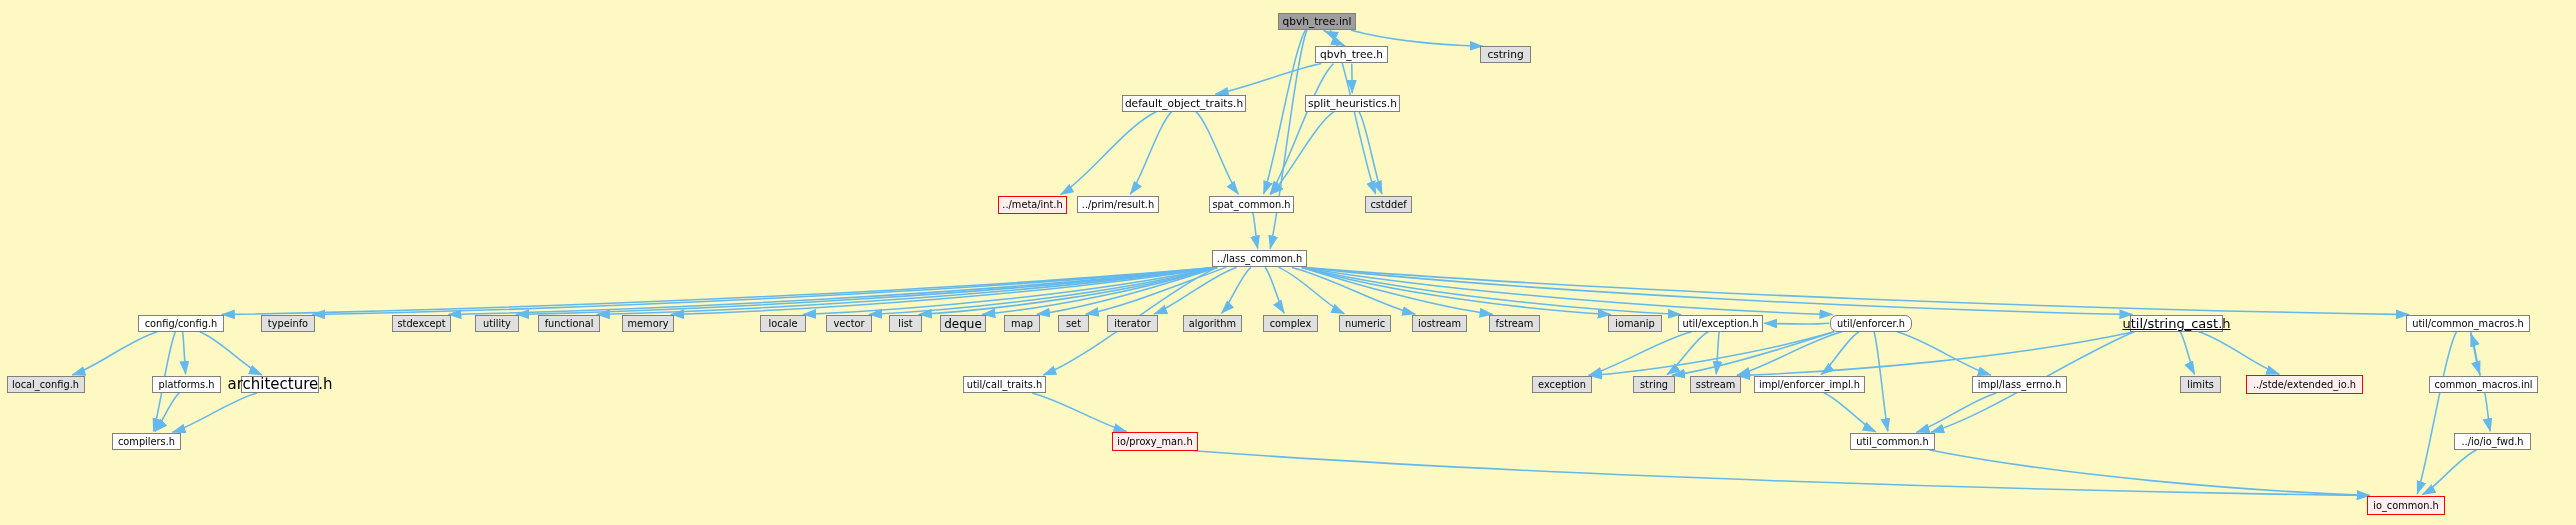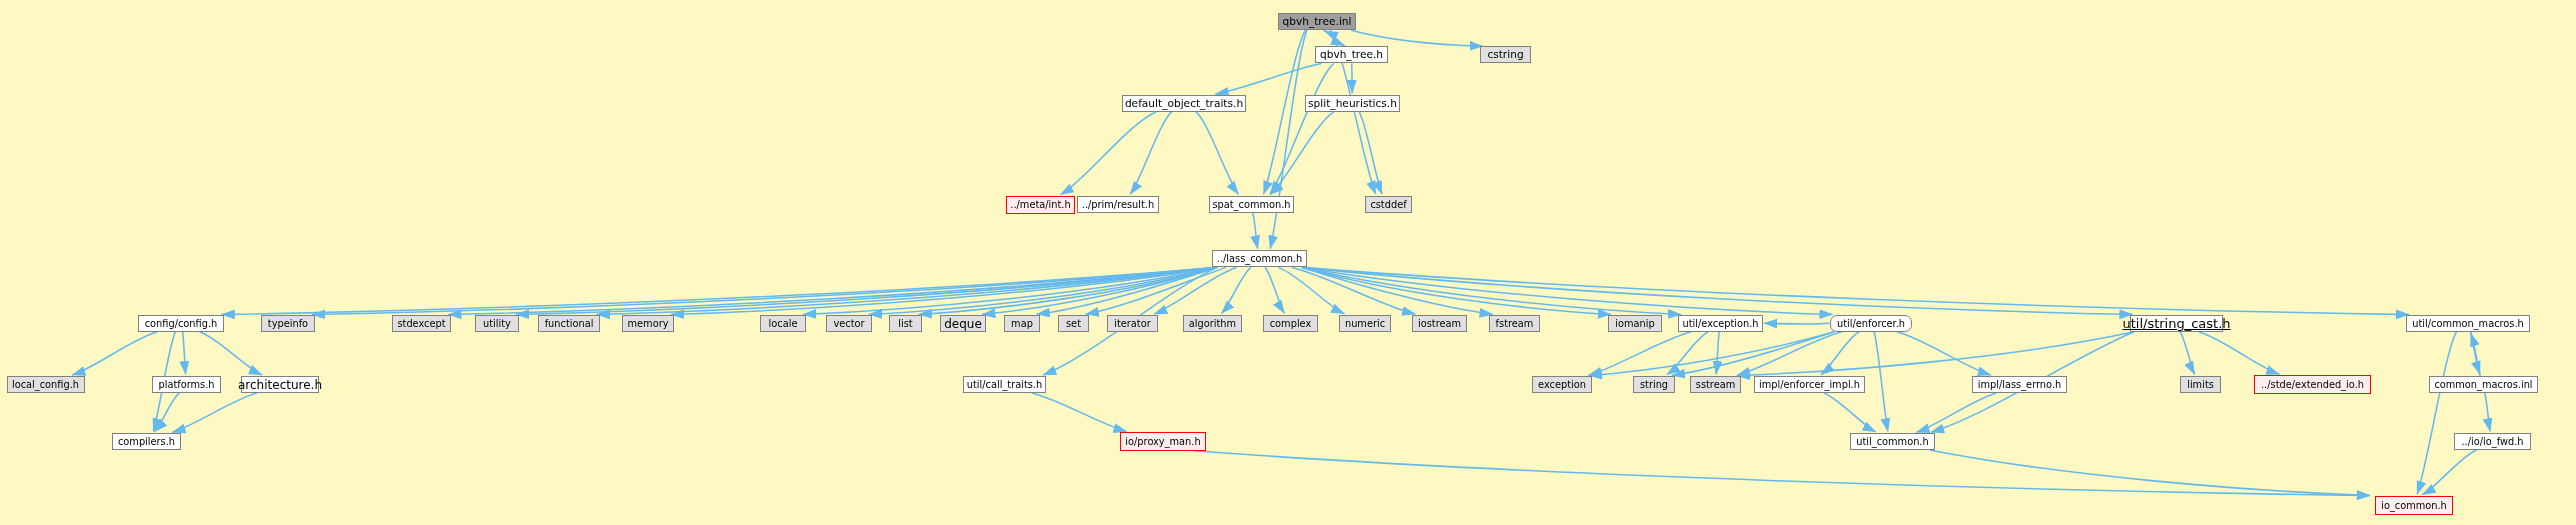--- a/index.html
+++ b/index.html
@@ -4,21 +4,21 @@
 <style>
   html,body{margin:0;padding:0;background:#000;}
   #root{position:relative;width:2576px;height:525px;background:#fef9c3;overflow:hidden;
         font-family:"DejaVu Sans","Liberation Sans",sans-serif;}
   svg{position:absolute;left:0;top:0;width:2576px;height:525px;}
   .nodebox{position:absolute;box-sizing:border-box;display:flex;align-items:center;
            justify-content:center;white-space:nowrap;line-height:1;}
   .n-sys{background:#e0e0e0;border:0.8px solid #808080;color:#000;}
   .n-proj{background:#fff;border:0.8px solid #808080;color:#000;}
   .n-root{background:#9e9e9e;border:0.8px solid #808080;color:#000;}
-  .n-red{background:#ffeeee;border:1.6px solid #ff0000;color:#000;margin-left:8px;}
+  .n-red{background:#ffeeee;border:1.6px solid #ff0000;color:#000;}
 </style>
 </head>
 <body>
 
 <div id="root">
   <svg id="edges" viewBox="0 0 3158 644" xmlns="http://www.w3.org/2000/svg">
     <defs>
       <marker id="ah" markerWidth="10" markerHeight="10" refX="8.5" refY="3.2" orient="auto" markerUnits="strokeWidth">
         <path d="M0,0 L9,3.2 L0,6.4 z" fill="#63b8ee"></path>
       </marker>
@@ -194,21 +194,21 @@
       </div>
       <div class="nodebox n-proj" style="left: 2406px; top: 315px; width: 124px; height: 17px; font-size: 9.8px;">
         <span>util/common_macros.h</span>
       </div>
       <div class="nodebox n-sys" style="left: 6.5px; top: 376px; width: 78px; height: 17px; font-size: 9.8px;">
         <span>local_config.h</span>
       </div>
       <div class="nodebox n-proj" style="left: 152px; top: 376px; width: 69px; height: 17px; font-size: 9.8px;">
         <span>platforms.h</span>
       </div>
-      <div class="nodebox n-proj" style="left: 241px; top: 376px; width: 78px; height: 17px; font-size: 12px;">
+      <div class="nodebox n-proj" style="left: 241px; top: 376px; width: 78px; height: 17px; font-size: 15px;">
         <span>architecture.h</span>
       </div>
       <div class="nodebox n-proj" style="left: 963px; top: 376px; width: 83px; height: 17px; font-size: 9.8px;">
         <span>util/call_traits.h</span>
       </div>
       <div class="nodebox n-sys" style="left: 1532px; top: 376px; width: 60px; height: 17px; font-size: 9.8px;">
         <span>exception</span>
       </div>
       <div class="nodebox n-sys" style="left: 1633px; top: 376px; width: 42px; height: 17px; font-size: 9.8px;">
         <span>string</span>

